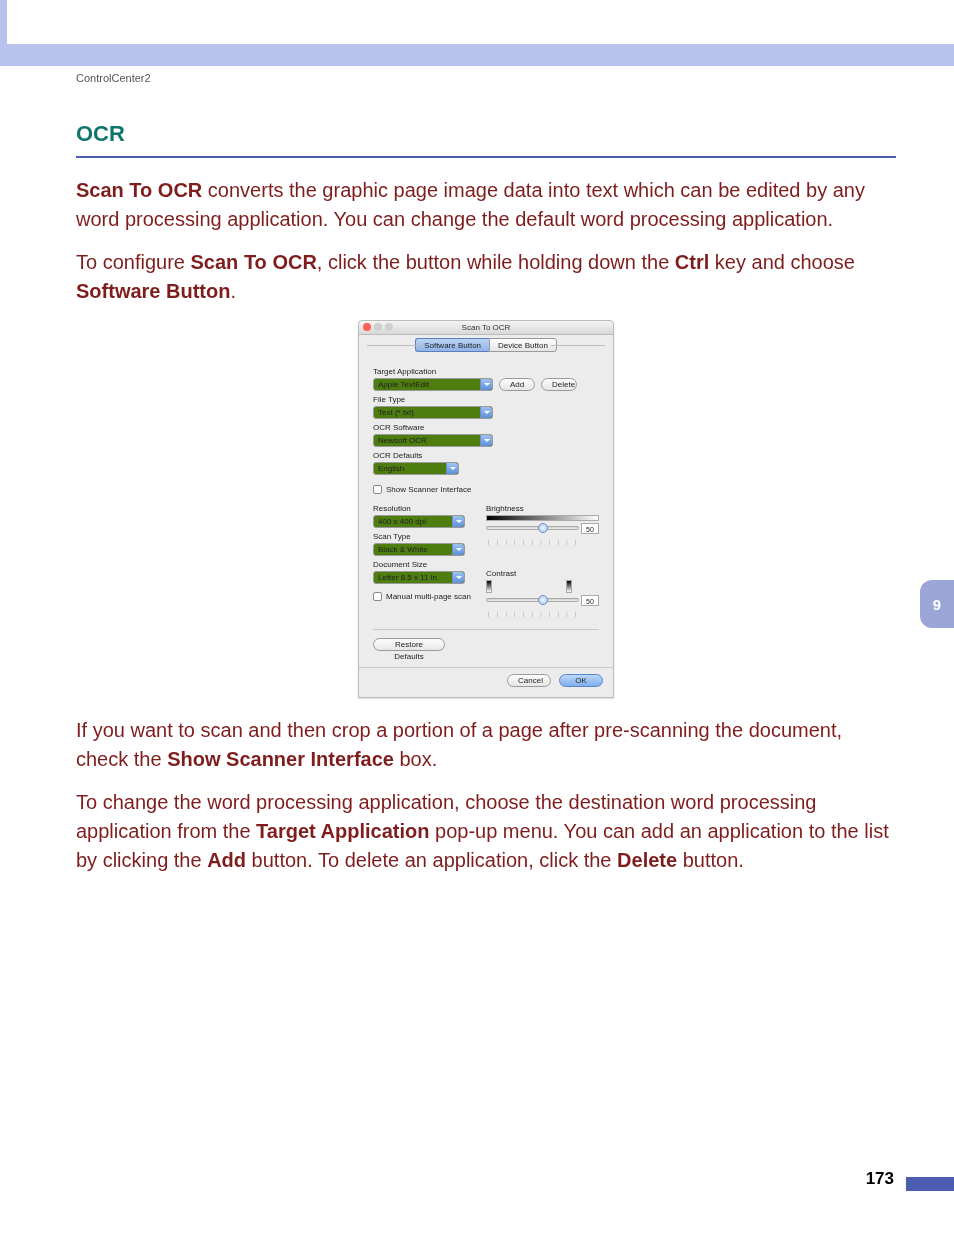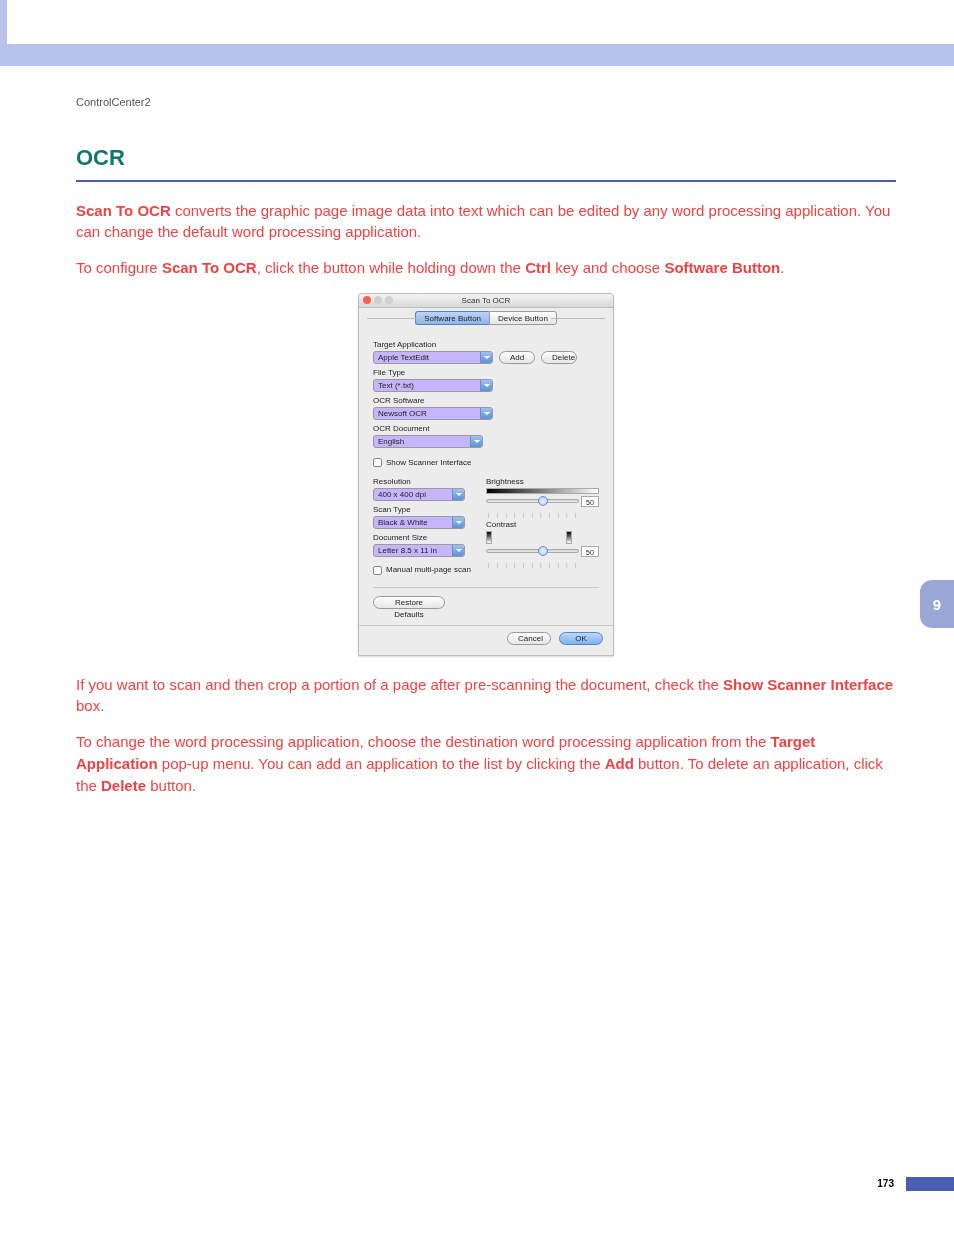--- a/index.html
+++ b/index.html
@@ -1,25 +1,25 @@
 <!DOCTYPE html>
 <html><head>
 <meta charset="utf-8">
 <style>
   * { box-sizing: border-box; margin: 0; padding: 0; }
   body { width: 954px; height: 1235px; background: #fff; font-family: Arial, Helvetica, sans-serif; position: relative; }
   .top-blue-bar { position: absolute; left: 0; top: 44px; width: 954px; height: 22px; background: #b8c3ed; }
   .top-blue-bar::before { content: ""; position: absolute; left: 0; top: -44px; width: 7px; height: 44px; background: #b8c3ed; }
-  .content { position: absolute; left: 76px; top: 96px; width: 820px; }
+  .content { position: absolute; left: 76px; top: 72px; width: 820px; }
   .header-small { font-size: 11px; color: #555; margin-bottom: 36px; }
   .section-title { font-size: 22px; font-weight: bold; color: #0f766e; line-height: 1.25; }
   .title-rule { border: none; border-top: 2px solid #4a5db0; margin: 8px 0 18px 0; }
-  .body-text { font-size: 15px; color: #ef4444; line-height: 1.45; margin-bottom: 14px; }
+  .body-text { font-size: 20px; color: #7f1d1d; line-height: 1.45; margin-bottom: 14px; }
   .side-tab { position: absolute; right: 0; top: 580px; width: 34px; height: 48px; background: #9aa6d6; border-top-left-radius: 12px; border-bottom-left-radius: 12px; display: flex; align-items: center; justify-content: center; color: #fff; font-size: 15px; font-weight: bold; }
-  .page-number { position: absolute; right: 60px; bottom: 46px; font-size: 10px; font-weight: bold; color: #000; }
+  .page-number { position: absolute; right: 60px; bottom: 46px; font-size: 17px; font-weight: bold; color: #000; }
   .page-number-bar { position: absolute; right: 0; bottom: 44px; width: 48px; height: 14px; background: #4a5db0; }
 
   
   .dialog-wrap { width: 256px; margin: 0 auto 18px auto; }
   .dialog { width: 256px; background: #ececec; border: 1px solid #bcbcbc; border-radius: 4px 4px 0 0; font-size: 8px; color: #222; box-shadow: 0 1px 2px rgba(0,0,0,0.15); }
   .titlebar { height: 14px; background: linear-gradient(#f4f4f4,#d8d8d8); border-bottom: 1px solid #bcbcbc; border-radius: 4px 4px 0 0; position: relative; display: flex; align-items: center; justify-content: center; }
   .traffic { position: absolute; left: 4px; top: 2px; display: flex; gap: 3px; }
   .traffic span { width: 8px; height: 8px; border-radius: 50%; display: inline-block; }
   .tl-close { background: #ff5f57; }
   .tl-min { background: #cfcfcf; }
@@ -29,26 +29,26 @@
   .tabrow::before, .tabrow::after { content:""; position:absolute; top:10px; height:1px; background:#bcbcbc; }
   .tabrow::before { left:8px; width:54px; }
   .tabrow::after { right:8px; width:54px; }
   .tabbtn { height: 14px; padding: 0 8px; line-height: 13px; background: linear-gradient(#fdfdfd,#e6e6e6); border: 1px solid #9a9a9a; font-size: 8px; }
   .tabbtn.active { background: linear-gradient(#bcd4f6,#8fb4e8); border-color: #5f7fb8; }
   .tabbtn:first-of-type { border-radius: 3px 0 0 3px; border-right: none; }
   .tabbtn:last-of-type { border-radius: 0 3px 3px 0; }
   .panel { padding: 8px 14px 10px 14px; }
   .lbl { font-size: 8px; margin: 4px 0 2px 0; display: block; }
   .row { display: flex; align-items: center; gap: 6px; }
-  .select { height: 13px; background: #c4b5fd; border: 1px solid #9a9a9a; border-radius: 3px; display: flex; align-items: center; padding: 0 4px; position: relative; font-size: 8px; }
+  .select { height: 13px; background: #4d7c0f; border: 1px solid #9a9a9a; border-radius: 3px; display: flex; align-items: center; padding: 0 4px; position: relative; font-size: 8px; }
   .select .arrow { position: absolute; right: 0; top: 0; bottom: 0; width: 12px; background: linear-gradient(#9fc2f3,#5e8fd6); border-left: 1px solid #6a8fc6; border-radius: 0 3px 3px 0; display:flex; align-items:center; justify-content:center; }
   .select .arrow::after { content: ""; width:0; height:0; border-left:3px solid transparent; border-right:3px solid transparent; border-top:3px solid #fff; }
   .w120 { width: 120px; }
   .w94 { width: 92px; }
-  .w86 { width: 110px; }
+  .w86 { width: 86px; }
   .pillbtn { height: 13px; padding: 0 10px; line-height: 12px; background: linear-gradient(#fdfdfd,#e6e6e6); border: 1px solid #9a9a9a; border-radius: 7px; font-size: 8px; text-align:center; }
   .pillbtn.primary { background: linear-gradient(#bcd8fb,#7fb0ee); border-color:#5a86c8; }
   .checkbox { width: 9px; height: 9px; border: 1px solid #888; background: #fff; border-radius: 2px; display:inline-block; vertical-align:middle; margin-right:4px; }
   .cols { display:flex; gap: 0; margin-top: 6px; }
   .col { flex: 1; }
   .grad-h { width: 100%; height: 6px; background: linear-gradient(to right, #000, #fff); border:1px solid #aaa; }
   .grad-v { width: 6px; height: 13px; background: linear-gradient(to bottom, #000, #fff); border:1px solid #aaa; display:inline-block; vertical-align:middle; }
   .slider { position: relative; height: 16px; margin-top:2px; }
   .slider .track { position:absolute; top:3px; left:0; right:20px; height:4px; background: linear-gradient(#cfcfcf,#eee); border:1px solid #aaa; border-radius:2px; }
   .slider .thumb { position:absolute; top:0; width:10px; height:10px; background: radial-gradient(#eef5ff,#a9c7f0); border:1px solid #6a8fc6; border-radius:50%; }
@@ -109,21 +109,21 @@
           <span>Text (*.txt)</span>
             <span class="arrow"></span>
         </div>
 
         <span class="lbl">OCR Software</span>
         <div class="select w120">
           <span>Newsoft OCR</span>
             <span class="arrow"></span>
         </div>
 
-        <span class="lbl">OCR Document</span>
+        <span class="lbl">OCR Defaults</span>
         <div class="select w86">
           <span>English</span>
             <span class="arrow"></span>
         </div>
 
         <div style="margin-top:10px">
           <span class="checkbox"></span><span>Show Scanner Interface</span>
         </div>
 
         <div class="cols">
@@ -150,21 +150,21 @@
           <div class="col">
             <span class="lbl">Brightness</span>
             <div class="grad-h"></div>
             <div class="slider">
               <div class="track"></div>
                 <div class="thumb" style="left:46%"></div>
               <div class="valbox">50</div>
             </div>
             <div class="ticks">| | | | | | | | | | |</div>
 
-            <span class="lbl" style="margin-top:2px">Contrast</span>
+            <span class="lbl" style="margin-top:24px">Contrast</span>
             <div>
               <span class="grad-v"></span>
               <span style="display:inline-block;width:70px"></span>
               <span class="grad-v"></span>
             </div>
             <div class="slider">
               <div class="track"></div>
                 <div class="thumb" style="left:46%"></div>
               <div class="valbox">50</div>
             </div>

